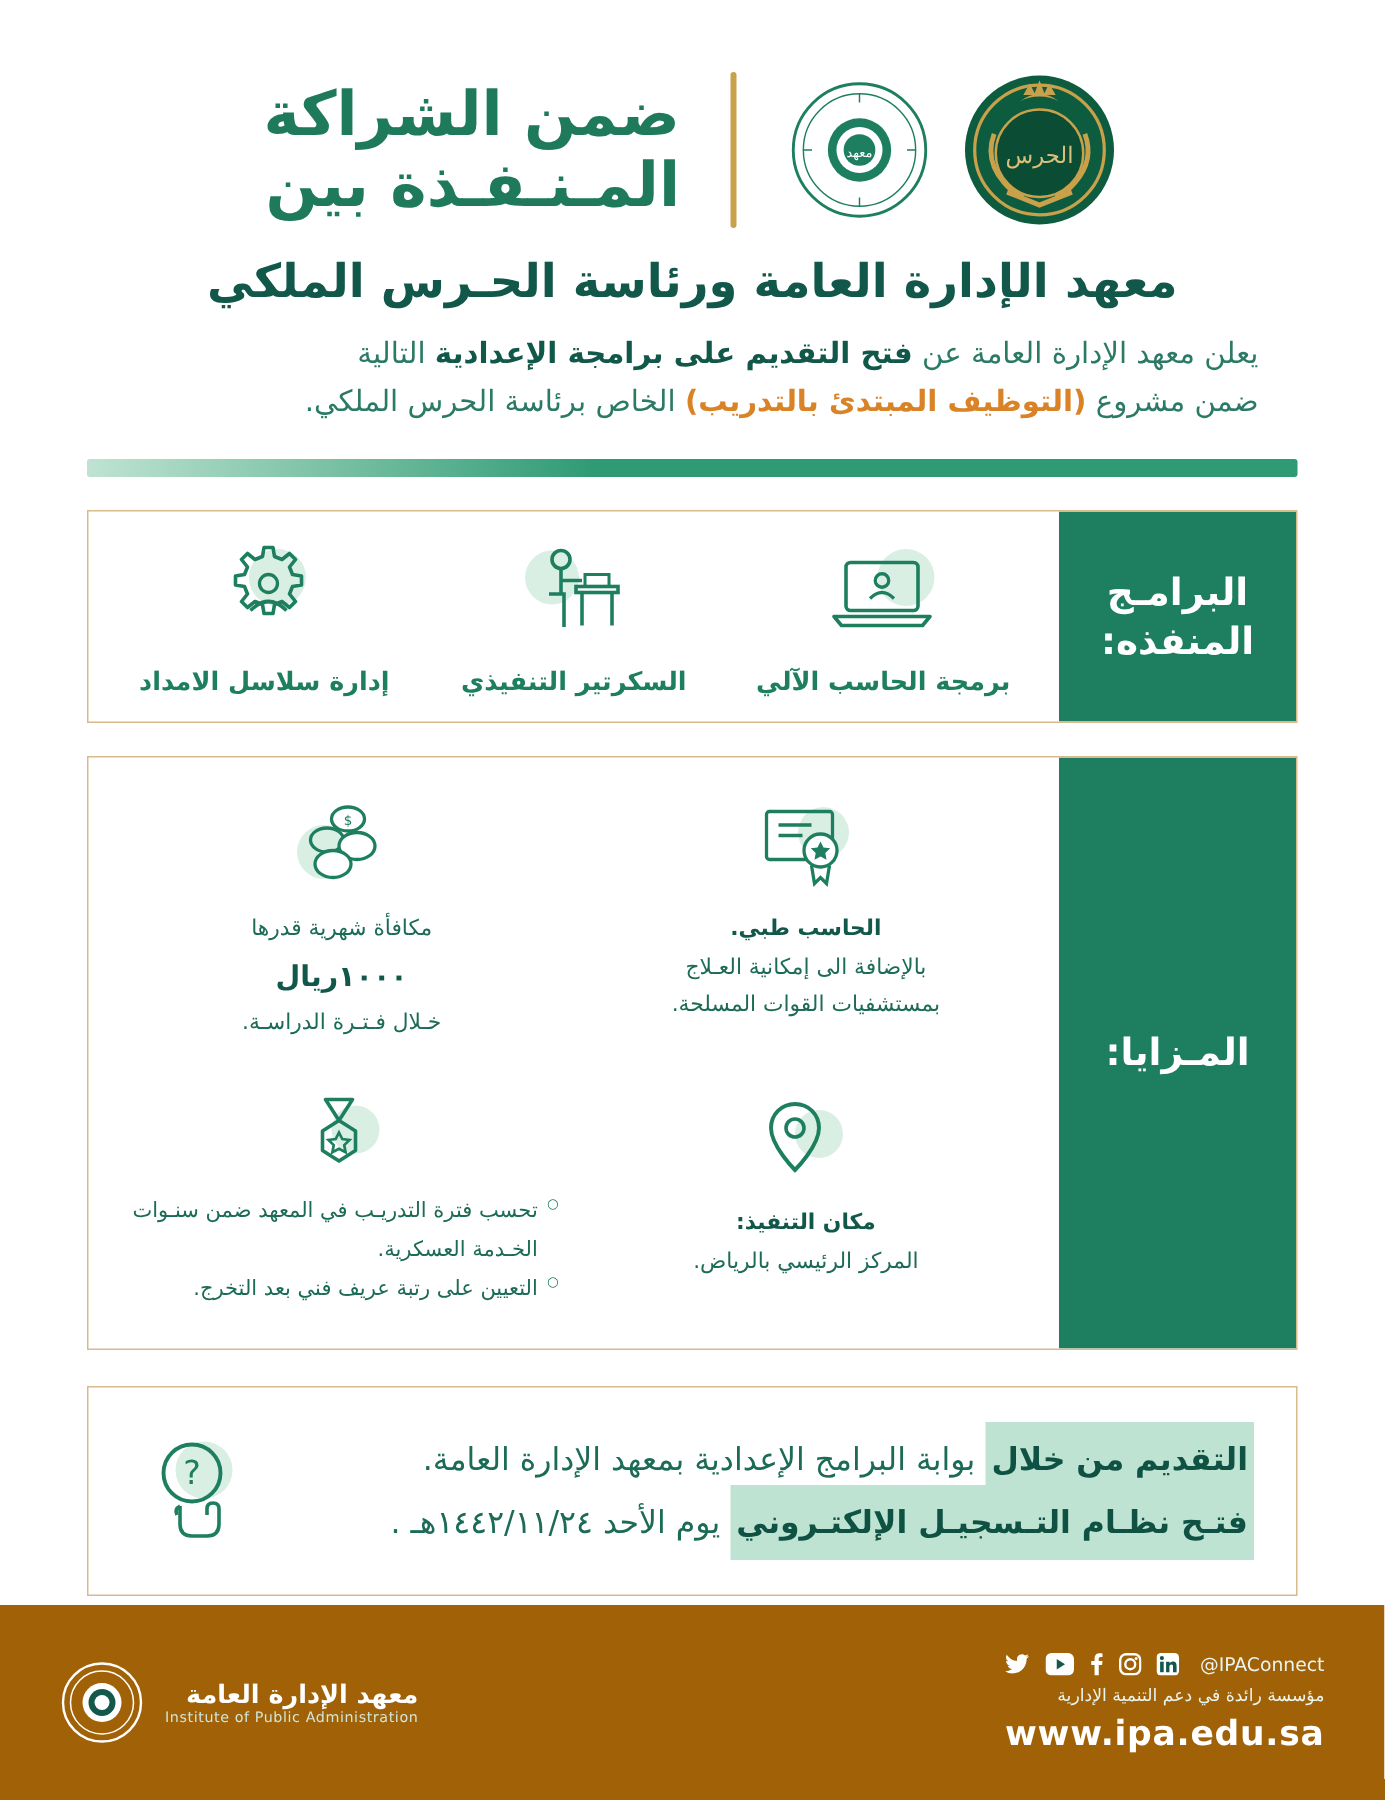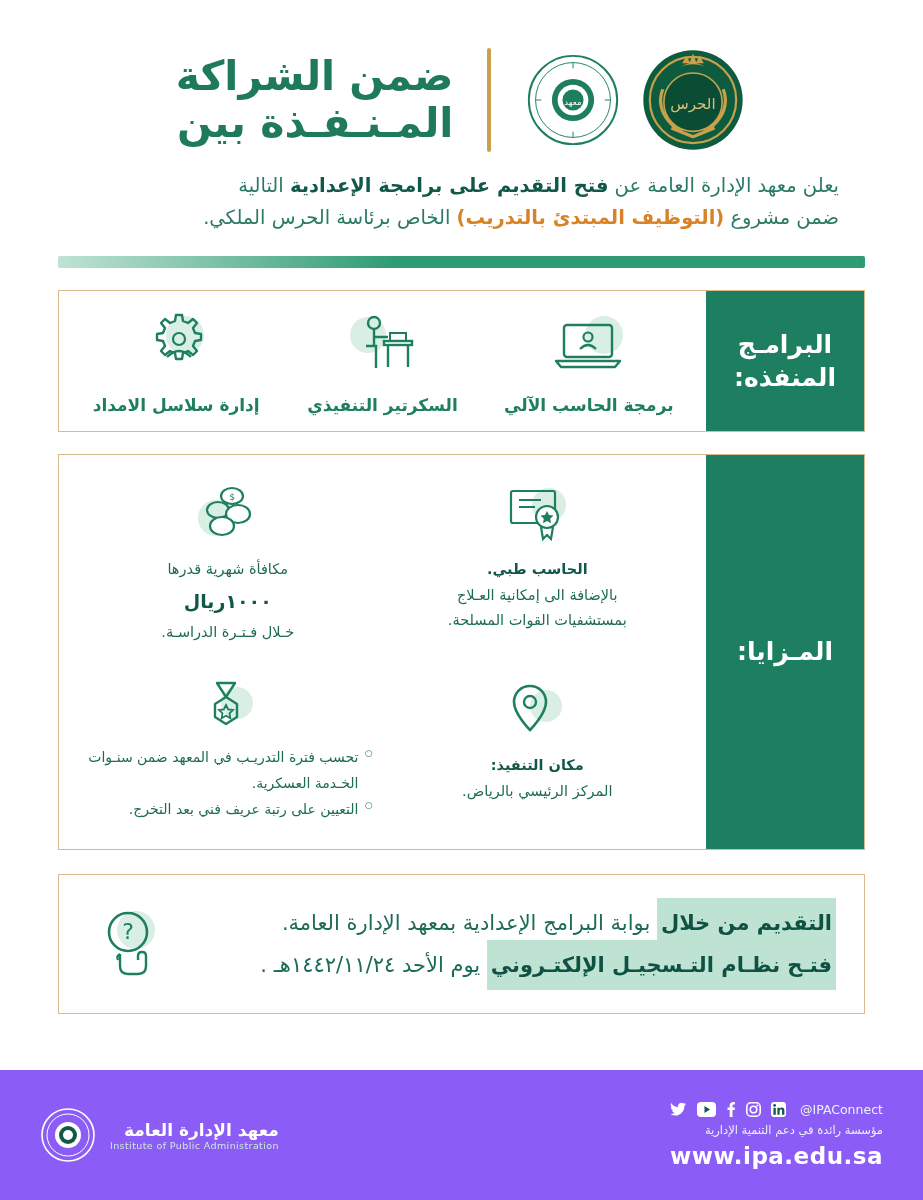--- a/index.html
+++ b/index.html
@@ -110,21 +110,21 @@
     gap: 24px;
   }
   .apply-text { flex: 1 1 auto; text-align: right; }
   .apply-line { font-size: 21px; color: #1c6b57; line-height: 2.0; }
   .mark { background: #bfe3d2; color: #0f5244; font-weight: bold; padding: 13px 4px; }
   .apply-icon { flex: 0 0 auto; width: 86px; height: 86px; display: flex; align-items: center; justify-content: center; }
 
   
   .footer {
     margin-top: auto;
-    background: #8b5cf6;
+    background: #a16207;
     color: #ffffff;
     height: 130px;
     padding: 16px 40px;
     display: flex; flex-direction: row; align-items: center; justify-content: space-between;
   }
   .f-left { display: flex; flex-direction: column; gap: 6px; }
   .social { display: flex; flex-direction: row; align-items: center; gap: 10px; direction: ltr; }
   .social .handle { font-size: 12.5px; color: #eaf5f0; margin-left: 4px; }
   .tagline { font-size: 11.5px; color: #eaf5f0; }
   .url { font-size: 23px; font-weight: bold; letter-spacing: 0.5px; direction: ltr; }
@@ -169,20 +169,21 @@
       </svg>
 
       <div class="vbar"></div>
 
       <div class="headline-block">
         <div class="headline-1">ضمن الشراكة</div>
         <div class="headline-2">المـنـفـذة بين</div>
       </div>
     </div>
 
+    <div class="title-main">معهد الإدارة العامة ورئاسة الحـرس الملكي</div>
 
     <div class="intro">
       <span>يعلن معهد الإدارة العامة عن </span><b>فتح التقديم على برامجة الإعدادية</b><span> التالية</span><br>
       <span>ضمن مشروع </span><span class="hl-orange">(التوظيف المبتدئ بالتدريب)</span><span> الخاص برئاسة الحرس الملكي.</span>
     </div>
   </div>
 
   <div class="divider-bar"></div>
 
   <div class="section">

